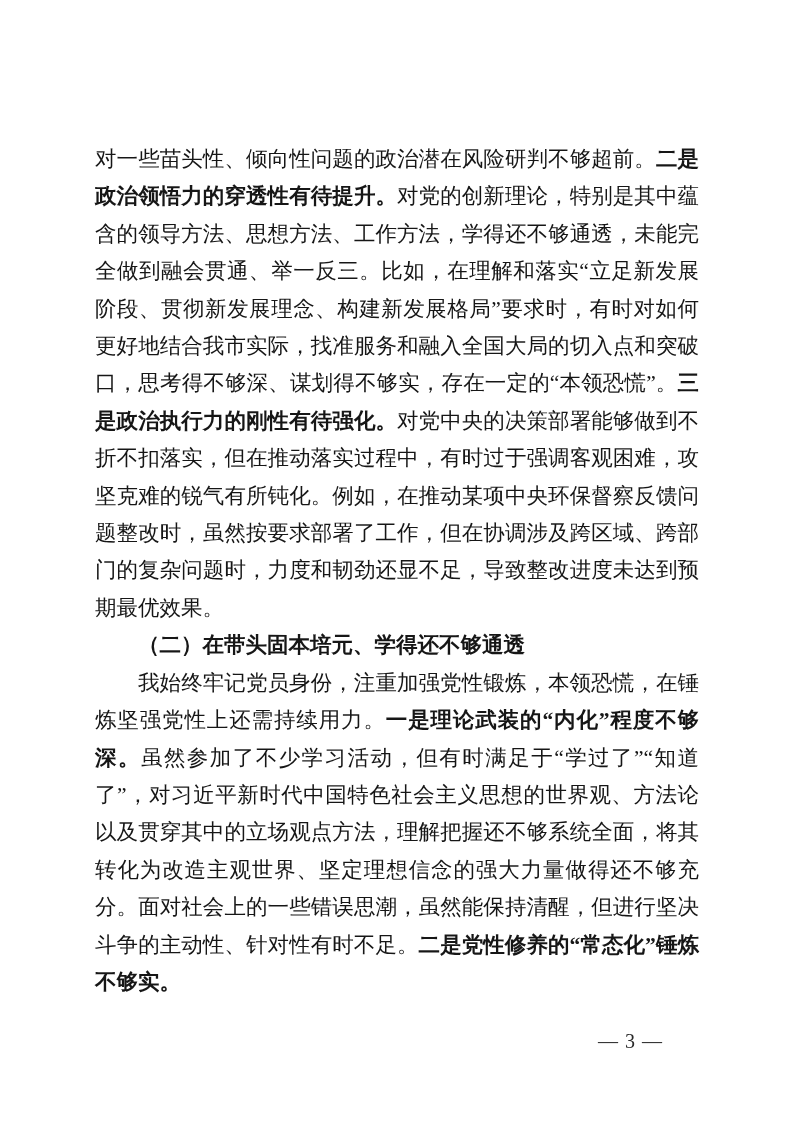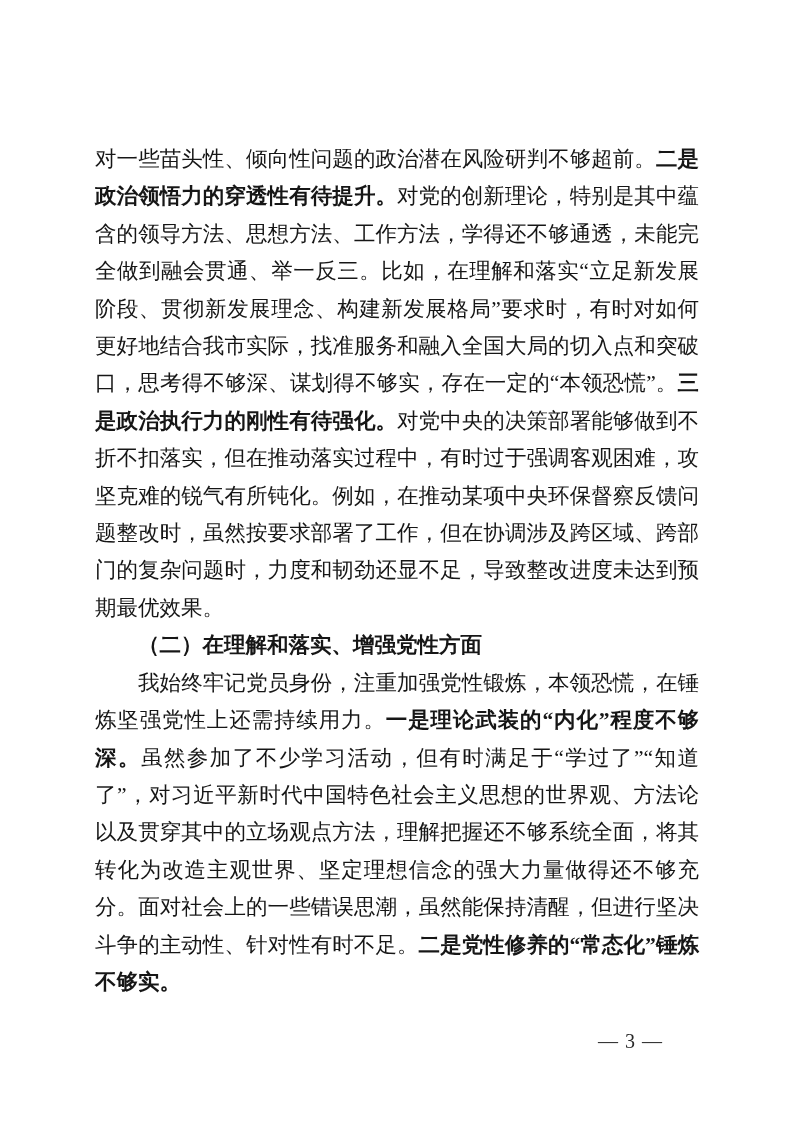--- a/index.html
+++ b/index.html
@@ -49,21 +49,21 @@
 </style>
 </head>
 <body>
 
 <div class="page">
 
   <div class="content">
 
     <p class="para"><span>对一些苗头性、倾向性问题的政治潜在风险研判不够超前。</span><span class="run-bold">二是政治领悟力的穿透性有待提升。</span><span>对党的创新理论，特别是其中蕴含的领导方法、思想方法、工作方法，学得还不够通透，未能完全做到融会贯通、举一反三。比如，在理解和落实“立足新发展阶段、贯彻新发展理念、构建新发展格局”要求时，有时对如何更好地结合我市实际，找准服务和融入全国大局的切入点和突破口，思考得不够深、谋划得不够实，存在一定的“本领恐慌”。</span><span class="run-bold">三是政治执行力的刚性有待强化。</span><span>对党中央的决策部署能够做到不折不扣落实，但在推动落实过程中，有时过于强调客观困难，攻坚克难的锐气有所钝化。例如，在推动某项中央环保督察反馈问题整改时，虽然按要求部署了工作，但在协调涉及跨区域、跨部门的复杂问题时，力度和韧劲还显不足，导致整改进度未达到预期最优效果。</span></p>
 
-    <p class="section-heading">（二）在理解和落实、增强党性方面</p>
+    <p class="section-heading">（二）在带头固本培元、学得还不够通透</p>
 
     <p class="para para-indent"><span>我始终牢记党员身份，注重加强党性锻炼，本领恐慌，在锤炼坚强党性上还需持续用力。</span><span class="run-bold">一是理论武装的“内化”程度不够深。</span><span>虽然参加了不少学习活动，但有时满足于“学过了”“知道了”，对习近平新时代中国特色社会主义思想的世界观、方法论以及贯穿其中的立场观点方法，理解把握还不够系统全面，将其转化为改造主观世界、坚定理想信念的强大力量做得还不够充分。面对社会上的一些错误思潮，虽然能保持清醒，但进行坚决斗争的主动性、针对性有时不足。</span><span class="run-bold">二是党性修养的“常态化”锤炼不够实。</span></p>
 
   </div>
 
   <div class="page-number">— 3 —</div>
 
 </div>
 
 </body></html>

